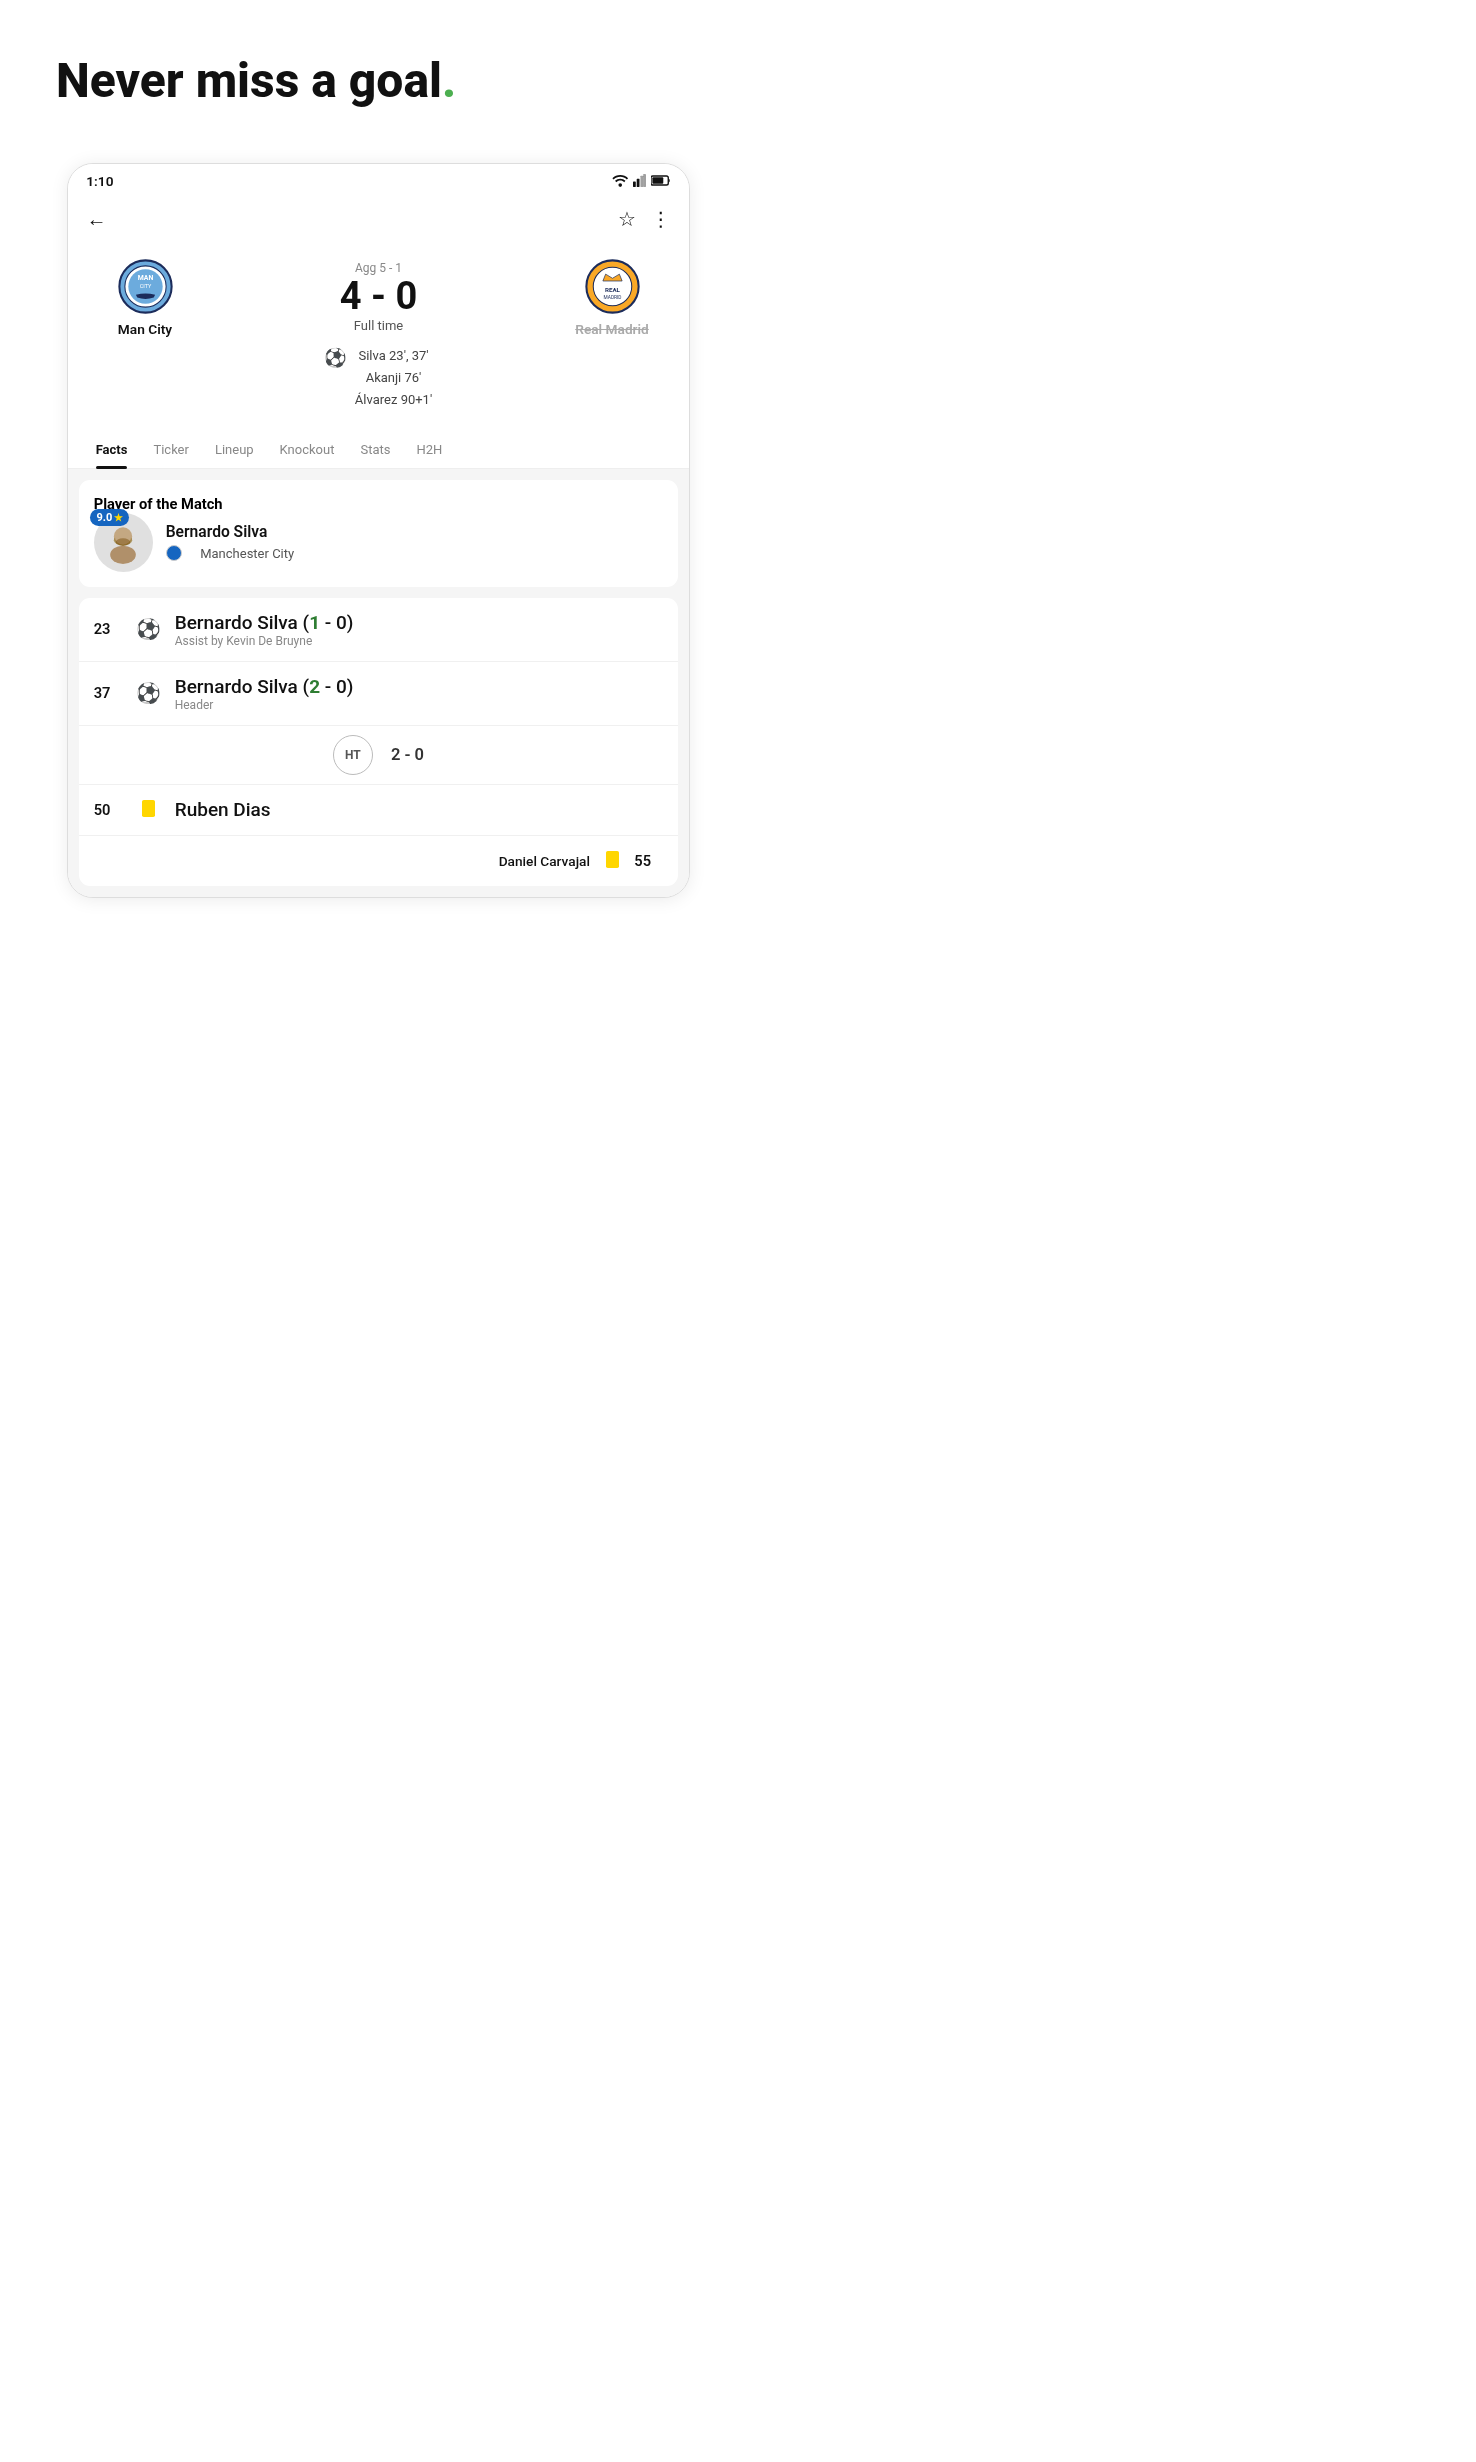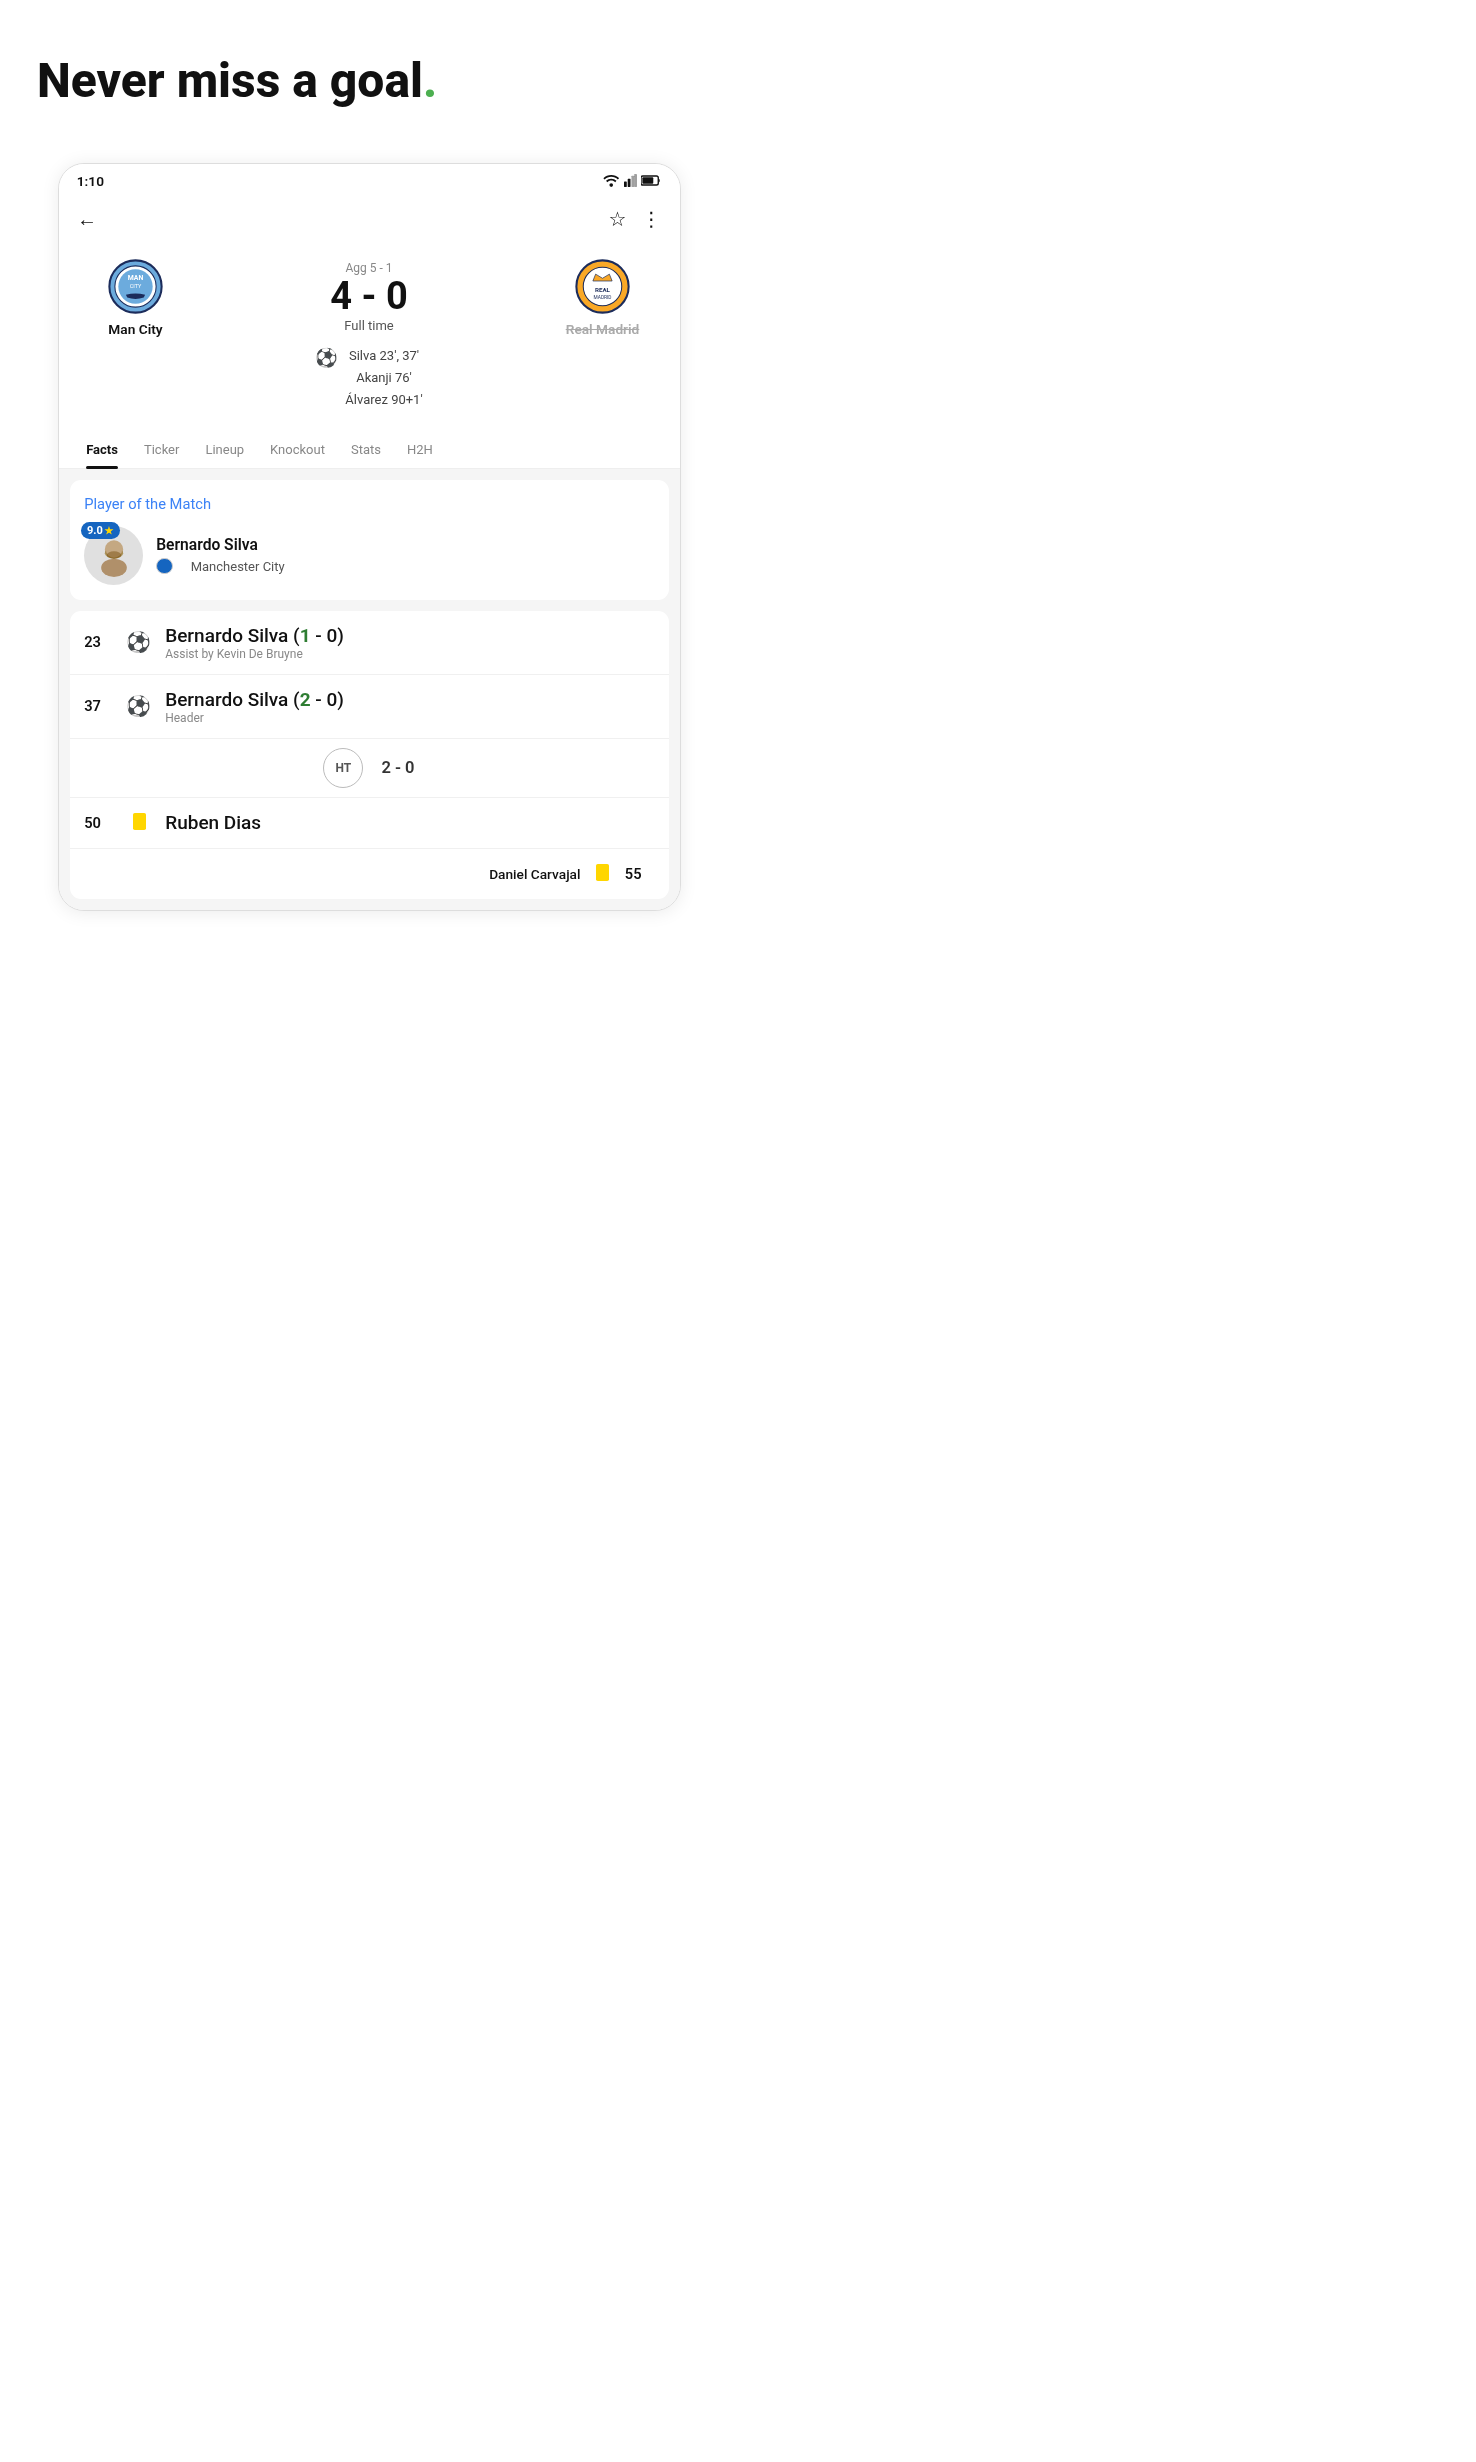--- a/index.html
+++ b/index.html
@@ -7,21 +7,21 @@
       background: #ffffff;
       font-family: -apple-system, BlinkMacSystemFont, 'Segoe UI', Roboto, sans-serif;
       width: 738px;
       min-height: 1231px;
       overflow-x: hidden;
     }
 
     .page-wrapper {
       width: 738px;
       background: #fff;
-      padding: 55px 37px 37px 37px;
+      padding: 55px 37px 37px 56px;
     }
 
     .hero-title {
       font-size: 48px;
       font-weight: 800;
       color: #111;
       margin-bottom: 55px;
       line-height: 1.1;
     }
 
@@ -225,23 +225,22 @@
     
     .potm-card {
       background: #fff;
       border-radius: 11px;
       padding: 14.7px;
       margin-bottom: 11px;
     }
 
     .potm-title {
       font-size: 14.7px;
-      font-weight: 400;
-      color: #3b82f6;
-      margin-bottom: 13px;
+      font-weight: 700;
+      color: #000000;
     }
 
     .potm-player {
       display: flex;
       align-items: center;
       gap: 13px;
     }
 
     .player-avatar-wrap {
       position: relative;

